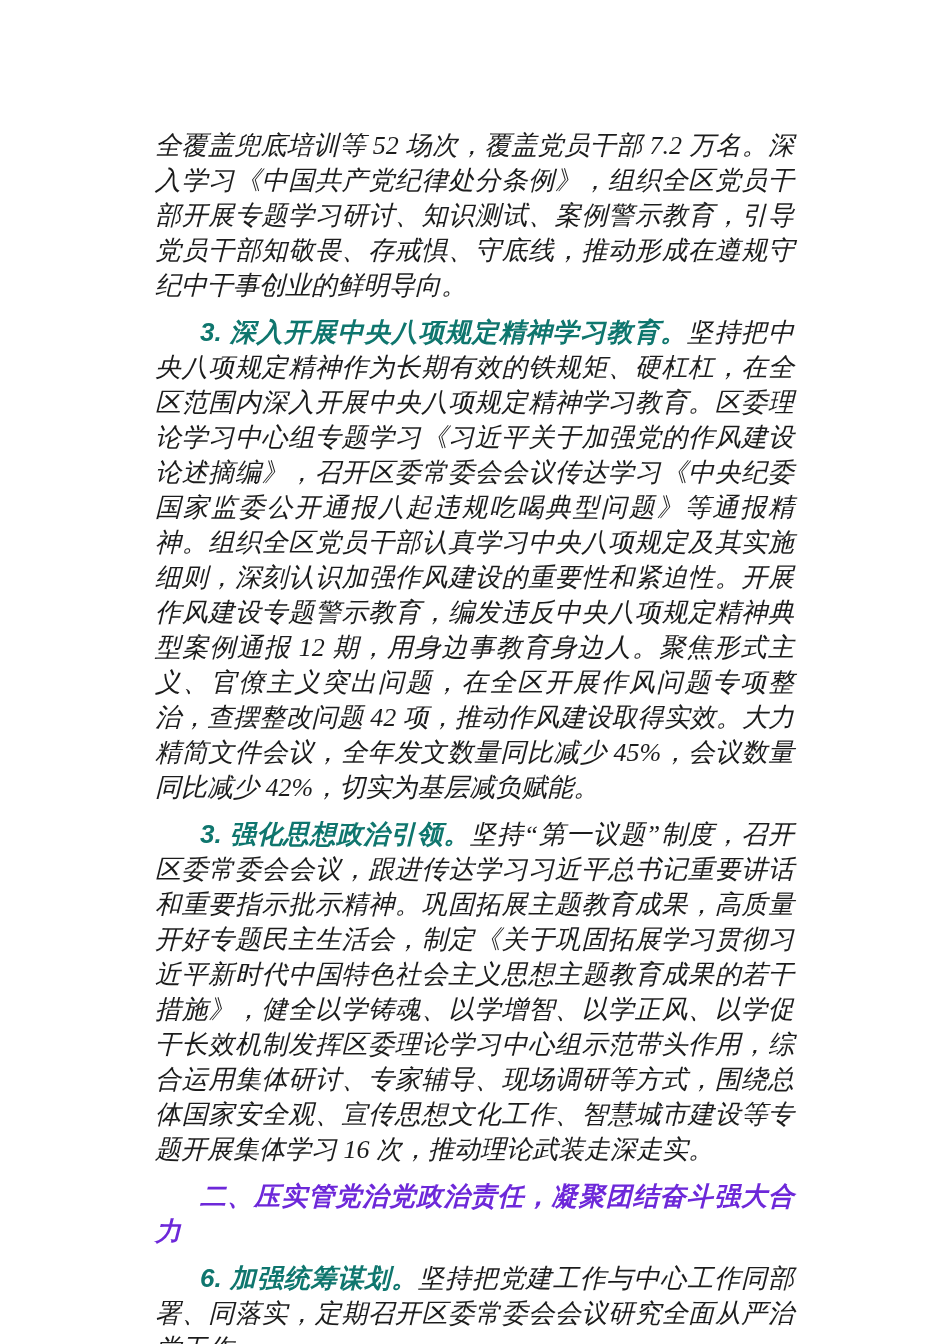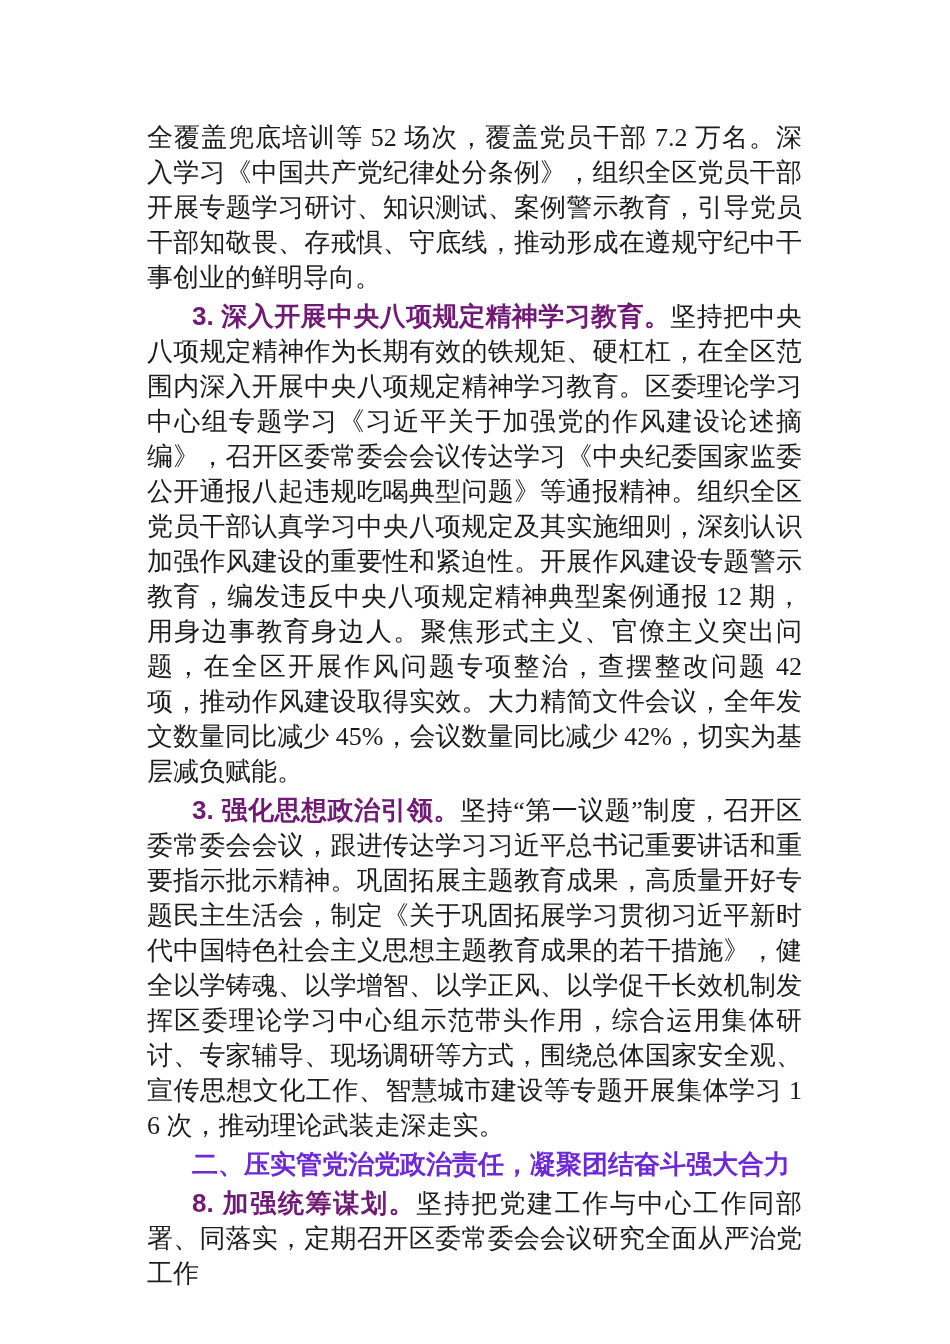--- a/index.html
+++ b/index.html
@@ -21,44 +21,45 @@
     top: 116px;
     width: 663px;
     color: #1c1c1c;
     font-size: 26px;
     line-height: 35px;
     text-align: justify;
     text-justify: inter-ideograph;
     word-break: break-all;
   }
   p.para {
-    margin: 4px;
+    margin: 12px;
     padding: 0;
+    font-style: italic;
   }
   p.para.indent {
     text-indent: 45px;
   }
   .run {
     font-weight: 400;
   }
   .run.bold {
     font-weight: 700;
-    color: #701a75;
+    color: #0f766e;
     font-family: "Liberation Sans", "DejaVu Sans", sans-serif;
   }
   p.para.heading .run {
     font-weight: 700;
     color: #6d28d9;
     font-family: "Liberation Sans", "DejaVu Sans", sans-serif;
   }
 </style>
 </head>
 <body>
 
 <div class="page">
   <div class="content" id="content">
       <p class="para body"><span class="run">全覆盖兜底培训等 52 场次，覆盖党员干部 7.2 万名。深入学习《中国共产党纪律处分条例》，组织全区党员干部开展专题学习研讨、知识测试、案例警示教育，引导党员干部知敬畏、存戒惧、守底线，推动形成在遵规守纪中干事创业的鲜明导向。</span></p>
       <p class="para body indent"><span class="run bold">3. 深入开展中央八项规定精神学习教育。</span><span class="run">坚持把中央八项规定精神作为长期有效的铁规矩、硬杠杠，在全区范围内深入开展中央八项规定精神学习教育。区委理论学习中心组专题学习《习近平关于加强党的作风建设论述摘编》，召开区委常委会会议传达学习《中央纪委国家监委公开通报八起违规吃喝典型问题》等通报精神。组织全区党员干部认真学习中央八项规定及其实施细则，深刻认识加强作风建设的重要性和紧迫性。开展作风建设专题警示教育，编发违反中央八项规定精神典型案例通报 12 期，用身边事教育身边人。聚焦形式主义、官僚主义突出问题，在全区开展作风问题专项整治，查摆整改问题 42 项，推动作风建设取得实效。大力精简文件会议，全年发文数量同比减少 45%，会议数量同比减少 42%，切实为基层减负赋能。</span></p>
       <p class="para body indent"><span class="run bold">3. 强化思想政治引领。</span><span class="run">坚持“第一议题”制度，召开区委常委会会议，跟进传达学习习近平总书记重要讲话和重要指示批示精神。巩固拓展主题教育成果，高质量开好专题民主生活会，制定《关于巩固拓展学习贯彻习近平新时代中国特色社会主义思想主题教育成果的若干措施》，健全以学铸魂、以学增智、以学正风、以学促干长效机制发挥区委理论学习中心组示范带头作用，综合运用集体研讨、专家辅导、现场调研等方式，围绕总体国家安全观、宣传思想文化工作、智慧城市建设等专题开展集体学习 16 次，推动理论武装走深走实。</span></p>
       <p class="para heading indent"><span class="run bold">二、压实管党治党政治责任，凝聚团结奋斗强大合力</span></p>
-      <p class="para body indent"><span class="run bold">8. 加强统筹谋划。</span><span class="run">坚持把党建工作与中心工作同部署、同落实，定期召开区委常委会会议研究全面从严治党工作</span></p>
+      <p class="para body indent"><span class="run bold">6. 加强统筹谋划。</span><span class="run">坚持把党建工作与中心工作同部署、同落实，定期召开区委常委会会议研究全面从严治党工作</span></p>
     </div>
 </div>
 
 </body></html>

